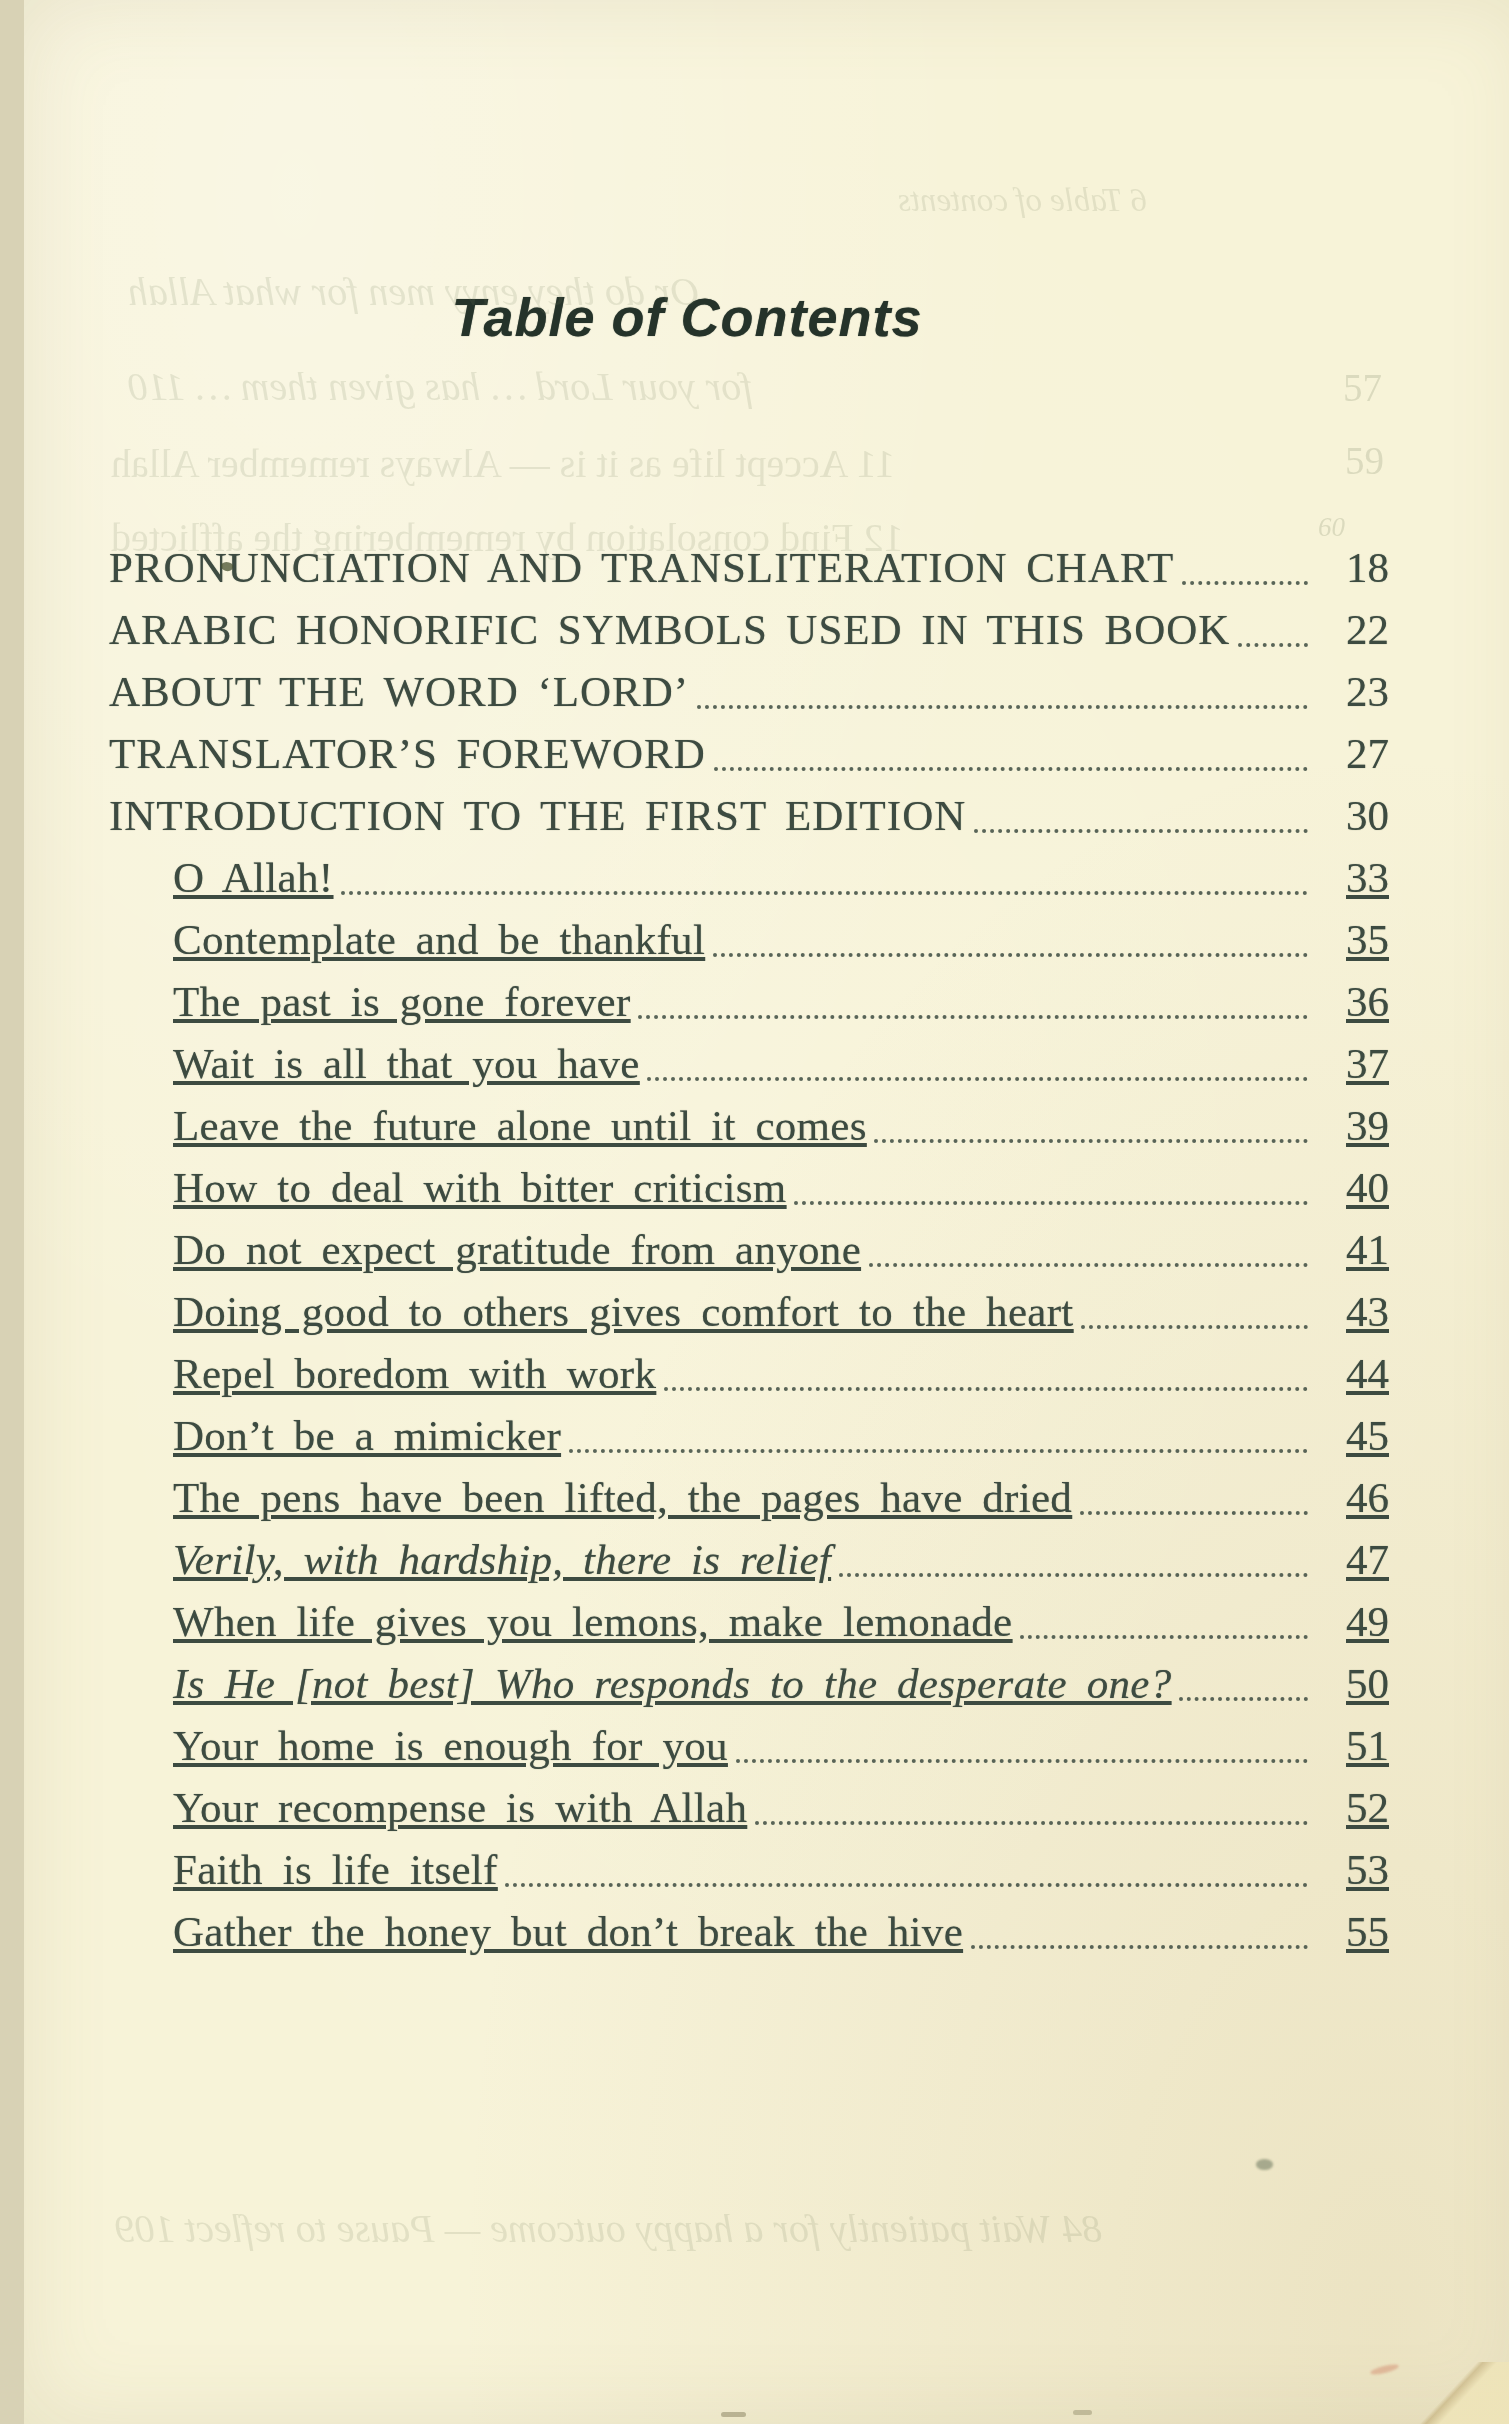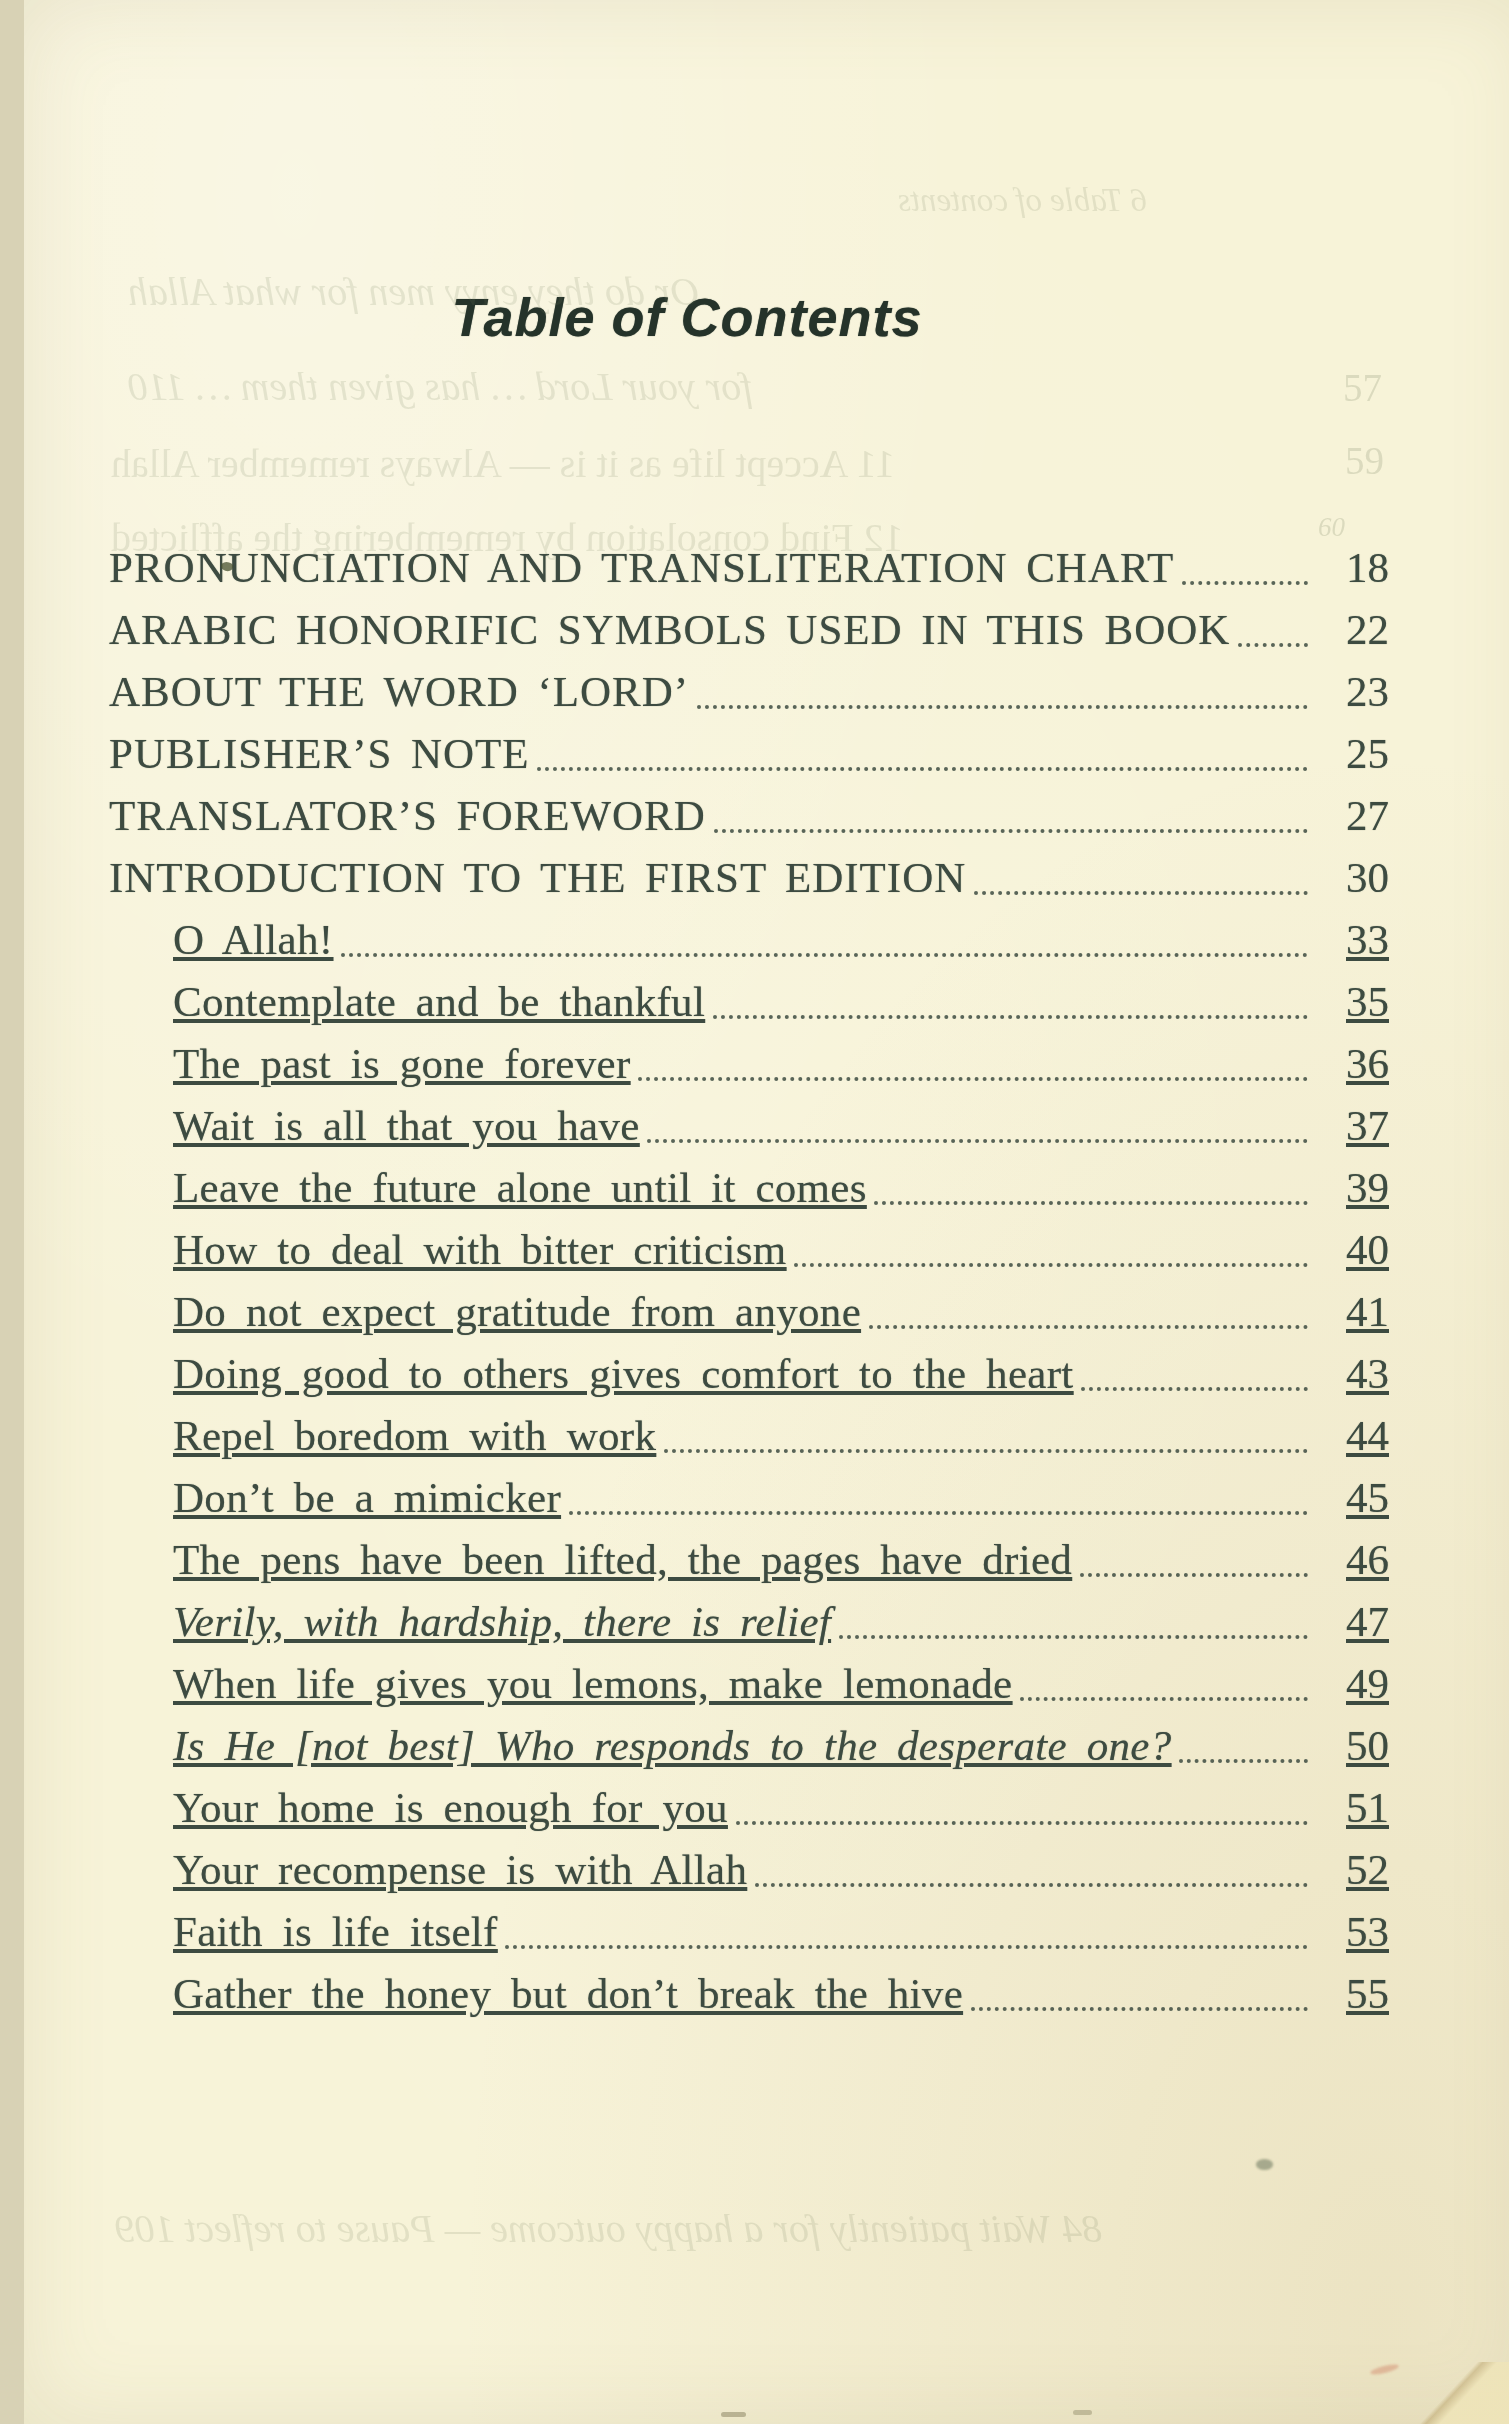--- a/index.html
+++ b/index.html
@@ -105,25 +105,20 @@
         <span class="label">ARABIC HONORIFIC SYMBOLS USED IN THIS BOOK</span>
         <span class="dots"></span>
         <span class="pagenum">22</span>
       </div>
       <div class="row">
         <span class="label">ABOUT THE WORD ‘LORD’</span>
         <span class="dots"></span>
         <span class="pagenum">23</span>
       </div>
       <div class="row">
-        <span class="label">PUBLISHER’S NOTE</span>
-        <span class="dots"></span>
-        <span class="pagenum">25</span>
-      </div>
-      <div class="row">
         <span class="label">TRANSLATOR’S FOREWORD</span>
         <span class="dots"></span>
         <span class="pagenum">27</span>
       </div>
       <div class="row">
         <span class="label">INTRODUCTION TO THE FIRST EDITION</span>
         <span class="dots"></span>
         <span class="pagenum">30</span>
       </div>
       <div class="row indent">

